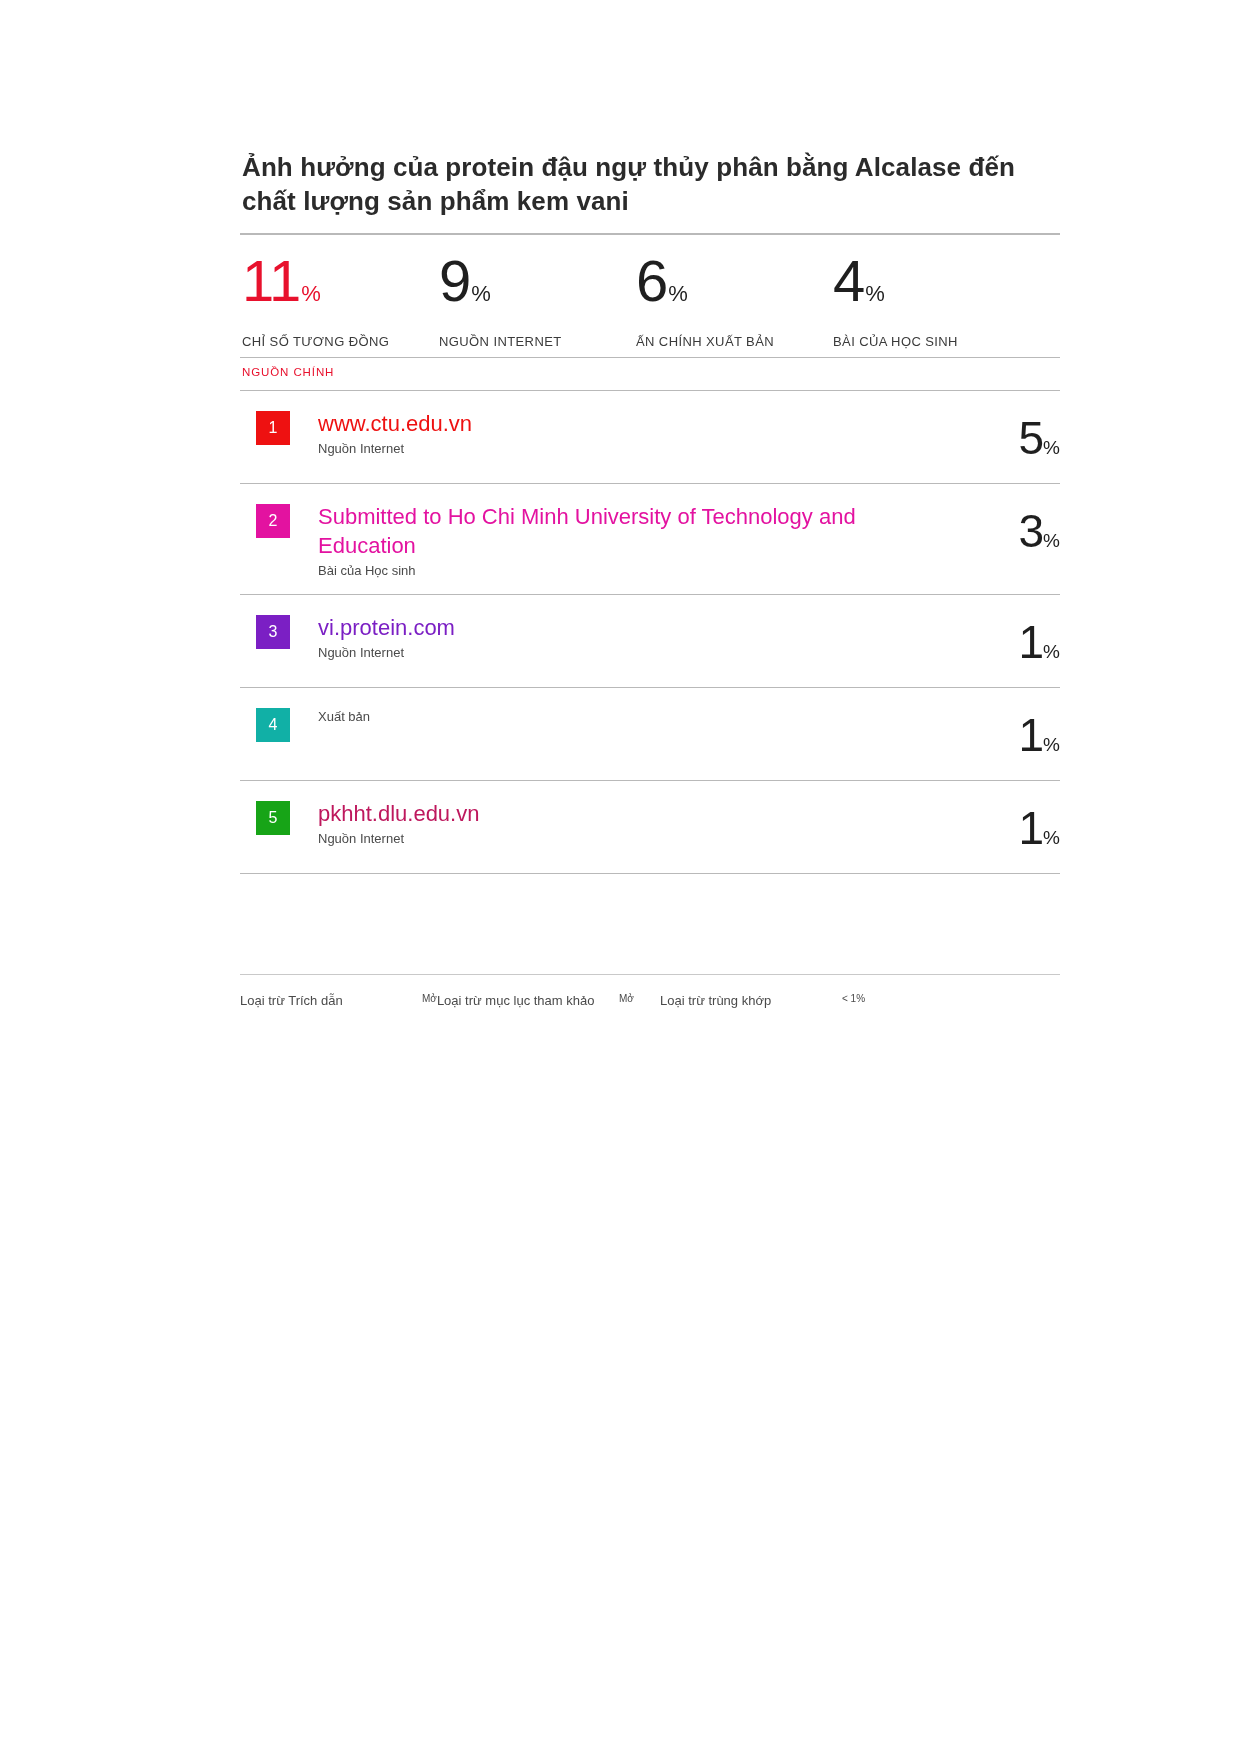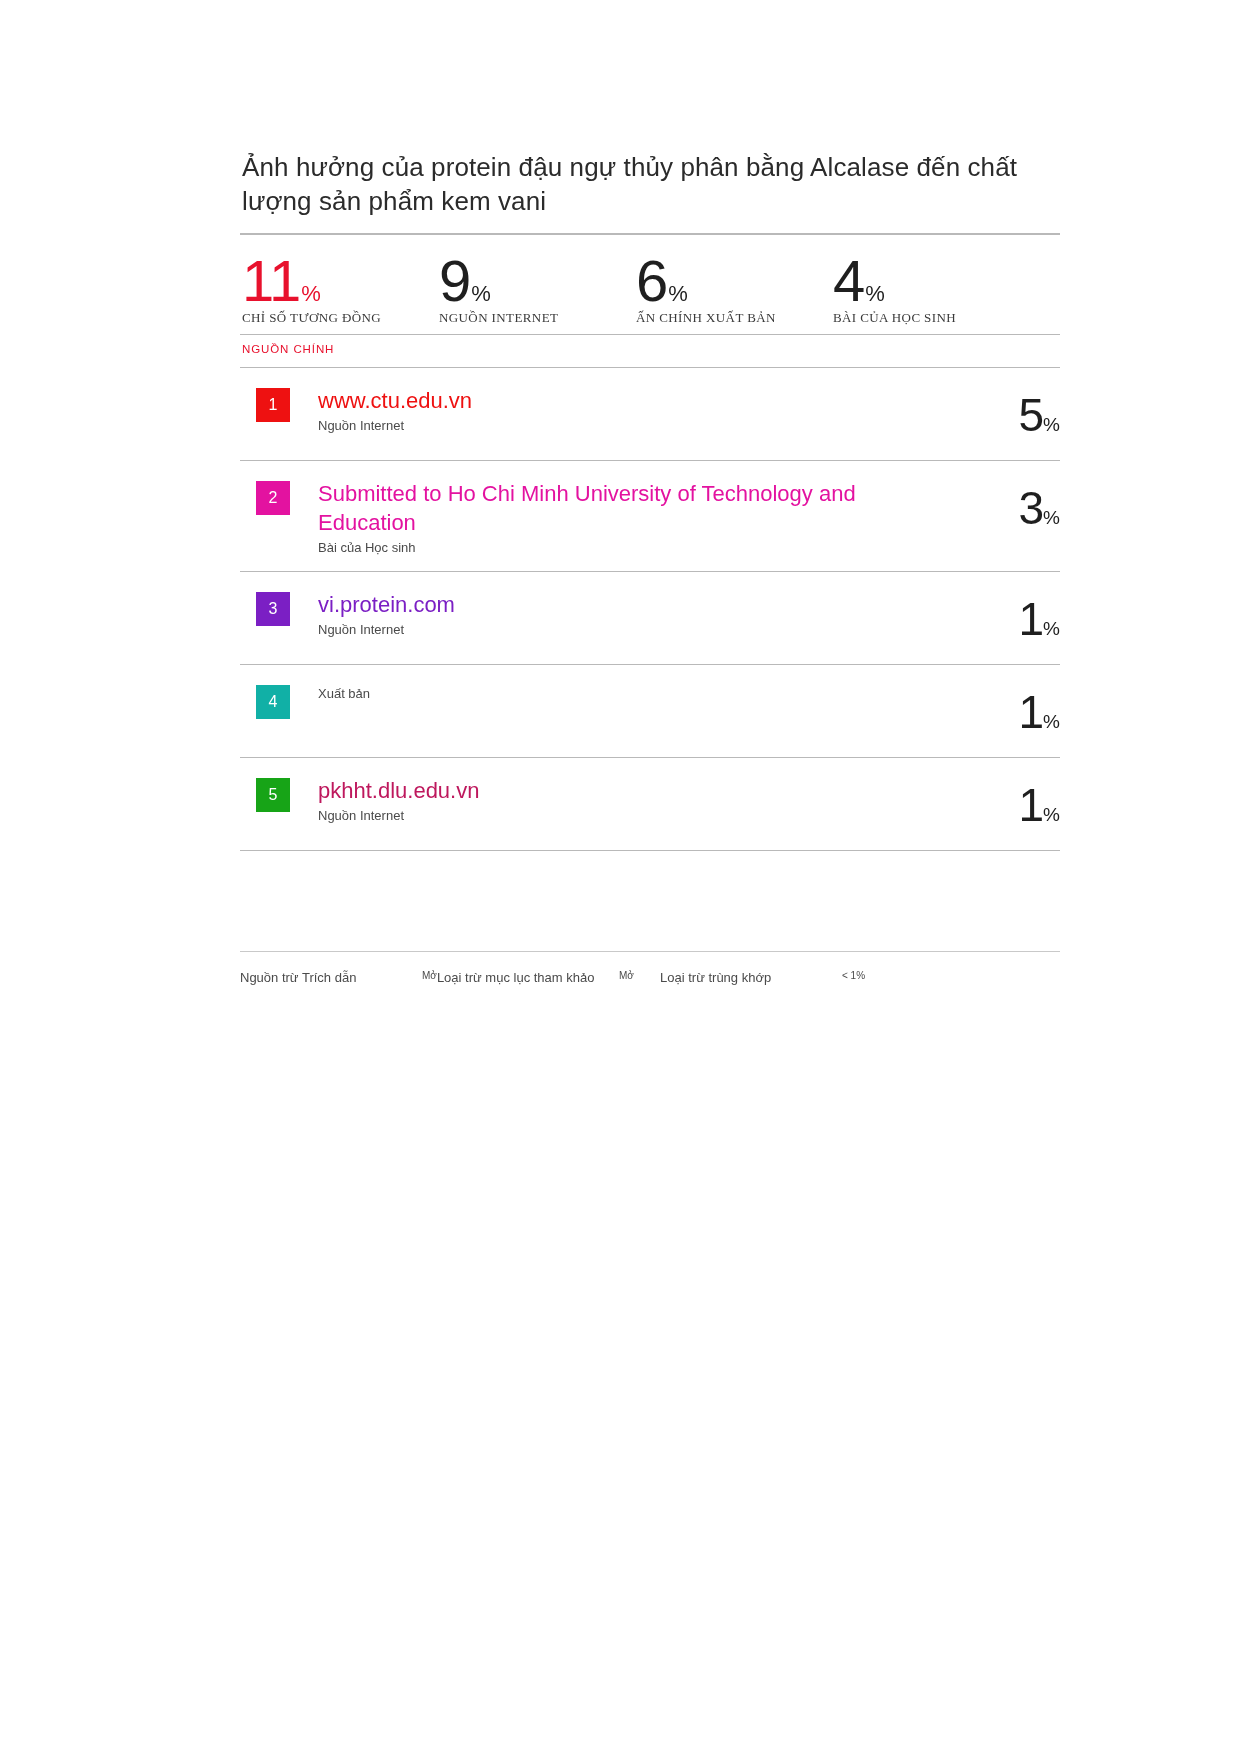--- a/index.html
+++ b/index.html
@@ -19,21 +19,21 @@
     position: absolute;
     left: 240px;
     top: 150px;
     width: 820px;
   }
   
   .doc-title {
     font-size: 26px;
     line-height: 1.32;
     color: #2b2b2b;
-    font-weight: 400;
+    font-weight: 700;
     letter-spacing: 0.1px;
     margin: 0 0 14px 0;
     padding-left: 2px;
   }
   
   .rule {
     border-top: 1px solid #b9b9b9;
   }
   .section-label {
     font-size: 11.5px;
@@ -71,23 +71,22 @@
     font-size: 22px;
     color: #1f1f1f;
     vertical-align: baseline;
     margin-left: 1px;
   }
   .stat-pct.highlight { color: #e8112d; }
   .stat-label {
     font-size: 13px;
     letter-spacing: 0.4px;
     color: #3a3a3a;
-    margin-top: 2px;
+    margin-top: 26px;
     white-space: nowrap;
-    font-family: Liberation Serif, serif;
   }
   
   .sources {
     border-top: 1px solid #b9b9b9;
     margin-top: 6px;
   }
   .source-row {
     display: flex;
     align-items: flex-start;
     border-bottom: 1px solid #b9b9b9;
@@ -252,21 +251,21 @@
       </div>
       <div class="source-pct">
         <span class="num">1</span><span class="sym">%</span>
       </div>
     </div>
 
   </div>
 
   <div class="footer">
     <div class="footer-col left">
-      <div class="f-label">Nguồn trừ Trích dẫn</div>
+      <div class="f-label">Loại trừ Trích dẫn</div>
       <div class="f-value">Mở</div>
       <div class="f-label">Loại trừ mục lục tham khảo</div>
       <div class="f-value">Mở</div>
     </div>
     <div class="footer-col right">
       <div class="f-label">Loại trừ trùng khớp</div>
       <div class="f-value">&lt; 1%</div>
     </div>
   </div>
 

